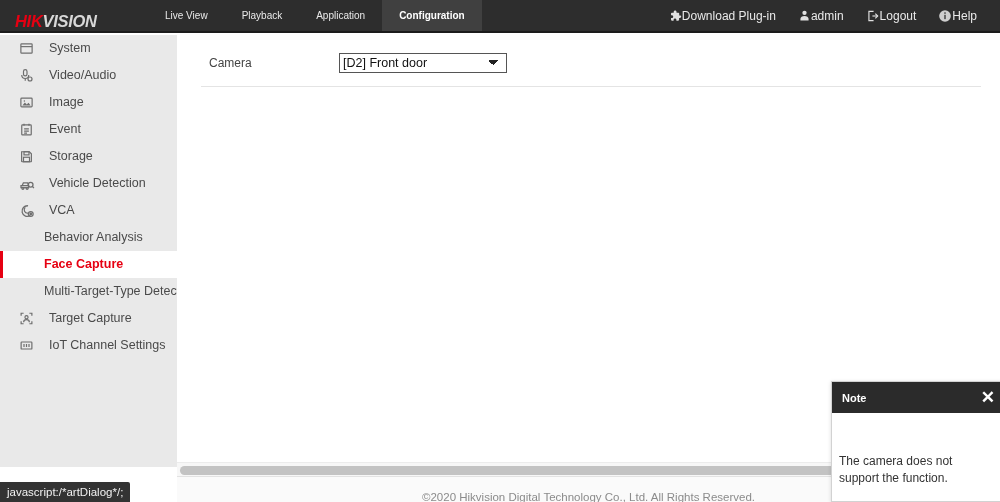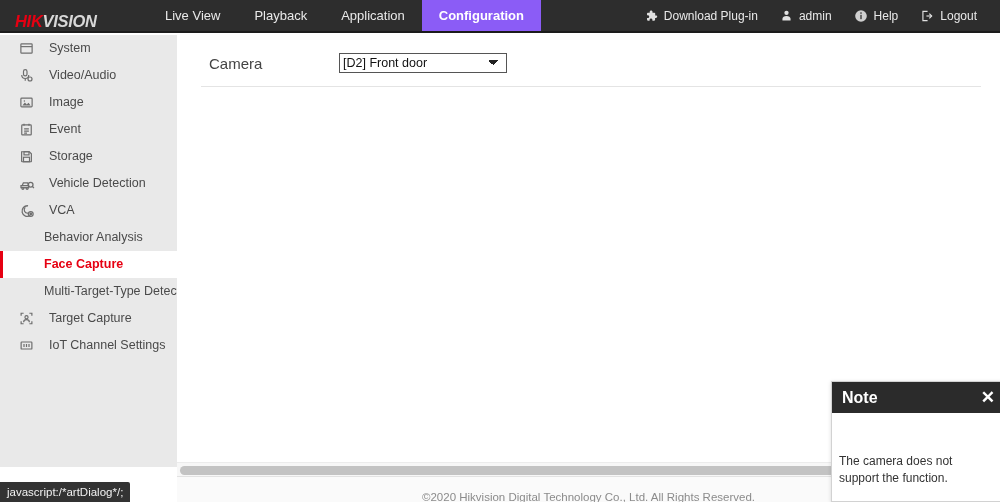--- a/index.html
+++ b/index.html
@@ -47,40 +47,39 @@
 
   .nav {
     display: flex;
     align-items: stretch;
   }
   .nav-item {
     display: flex;
     align-items: center;
     padding: 0 17px;
     color: #e9e9e9;
-    font-size: 13px;
+    font-size: 10px;
     white-space: nowrap;
     cursor: pointer;
   }
   .nav-item.active {
-    background: #8b5cf6;
+    background: #404040;
     color: #ffffff;
     font-weight: bold;
   }
 
   .header-right {
     margin-left: auto;
     display: flex;
     align-items: stretch;
     padding-right: 12px;
   }
   .hr-item {
     display: flex;
     align-items: center;
-    gap: 6px;
     padding: 0 11px;
     color: #e9e9e9;
     font-size: 12px;
     white-space: nowrap;
     cursor: pointer;
   }
   .hr-item .ico { display: flex; align-items: center; }
   .hr-item svg { display: block; }
 
   
@@ -146,21 +145,21 @@
 
   .form-row {
     display: flex;
     align-items: center;
     height: 34px;
     padding-left: 32px;
     margin-top: 11px;
   }
   .form-label {
     width: 130px;
-    font-size: 15px;
+    font-size: 12px;
     color: #444444;
   }
   .camera-select {
     width: 168px;
     height: 20px;
     font-family: "Liberation Sans", sans-serif;
     font-size: 12.5px;
     color: #111111;
     background: #ffffff;
     border: 1px solid #555555;
@@ -235,21 +234,21 @@
   }
   .dialog-header {
     height: 31px;
     background: #2b2b2b;
     display: flex;
     align-items: center;
     padding: 0 8px 0 10px;
   }
   .dialog-title {
     color: #ffffff;
-    font-size: 16px;
+    font-size: 11px;
     font-weight: bold;
   }
   .dialog-close {
     margin-left: auto;
     color: #ffffff;
     font-size: 17px;
     font-weight: bold;
     line-height: 1;
     cursor: pointer;
     padding: 0 2px;
@@ -307,43 +306,43 @@
       </div>
 
       <div class="hr-item">
         <span class="ico">
           <svg width="13" height="13" viewBox="0 0 24 24" fill="#e0e0e0">
             <circle cx="12" cy="7" r="4"></circle>
             <path d="M12 13c-4.2 0-7.5 2.3-7.5 5.2V21h15v-2.8c0-2.9-3.3-5.2-7.5-5.2z"></path>
           </svg>
         </span>
         <span>admin</span>
+      </div>
+
+      <div class="hr-item">
+        <span class="ico">
+          <svg width="14" height="14" viewBox="0 0 24 24" fill="none" stroke="#e0e0e0" stroke-width="2">
+            <path d="M13 4H5v16h8"></path>
+            <path d="M16 8l4 4-4 4"></path>
+            <path d="M20 12h-9"></path>
+          </svg>
+        </span>
+        <span>Logout</span>
       </div>
 
       <div class="hr-item">
         <span class="ico">
           <svg width="14" height="14" viewBox="0 0 24 24">
             <circle cx="12" cy="12" r="10" fill="#cfcfcf"></circle>
             <rect x="10.9" y="10" width="2.2" height="7.4" fill="#2d2d2d"></rect>
             <circle cx="12" cy="7" r="1.4" fill="#2d2d2d"></circle>
           </svg>
         </span>
         <span>Help</span>
       </div>
-
-      <div class="hr-item">
-        <span class="ico">
-          <svg width="14" height="14" viewBox="0 0 24 24" fill="none" stroke="#e0e0e0" stroke-width="2">
-            <path d="M13 4H5v16h8"></path>
-            <path d="M16 8l4 4-4 4"></path>
-            <path d="M20 12h-9"></path>
-          </svg>
-        </span>
-        <span>Logout</span>
-      </div>
     </div>
   </div>
 
   <div class="sidebar">
 
     <div class="side-item">
       <span class="s-ico">
         <svg width="15" height="15" viewBox="0 0 24 24" fill="none" stroke="#6e6e6e" stroke-width="1.9">
           <rect x="3" y="4.5" width="18" height="15" rx="1.2"></rect>
           <path d="M3 9h18"></path>

